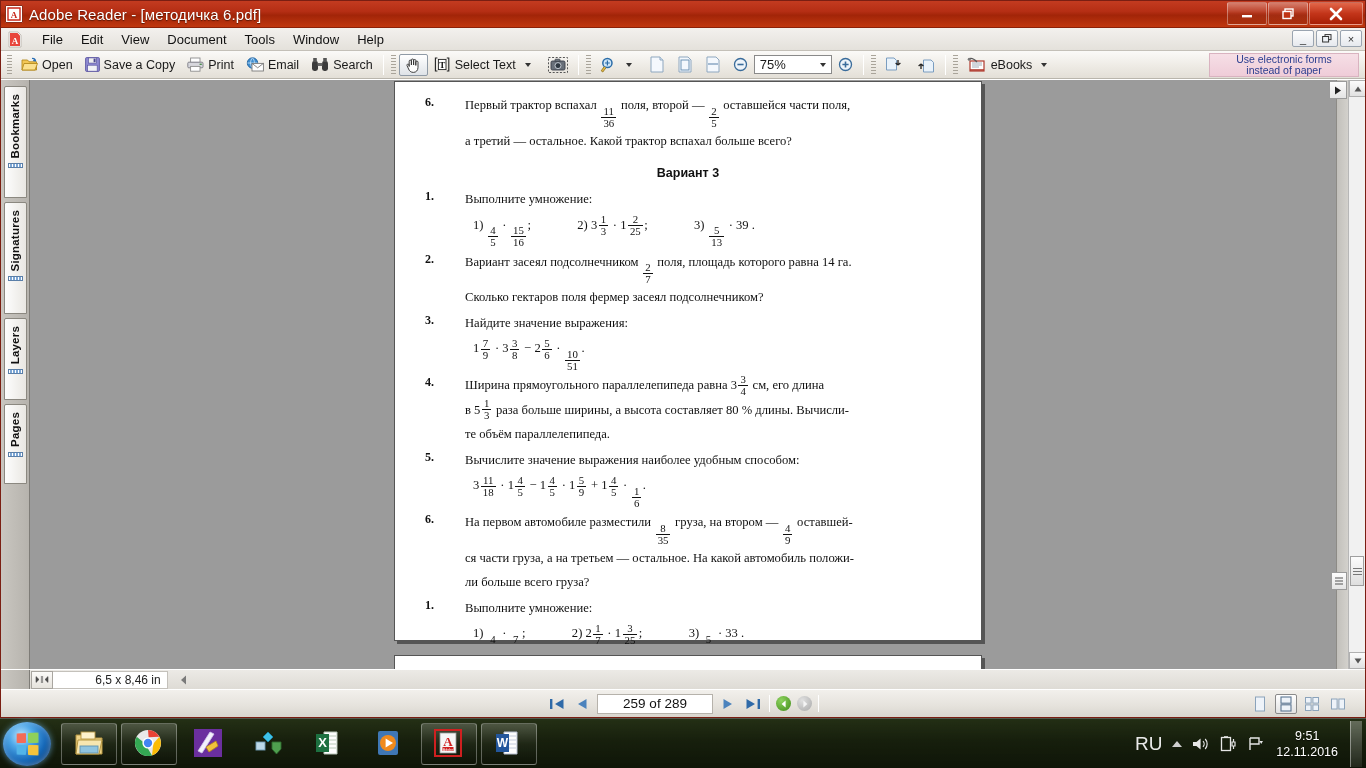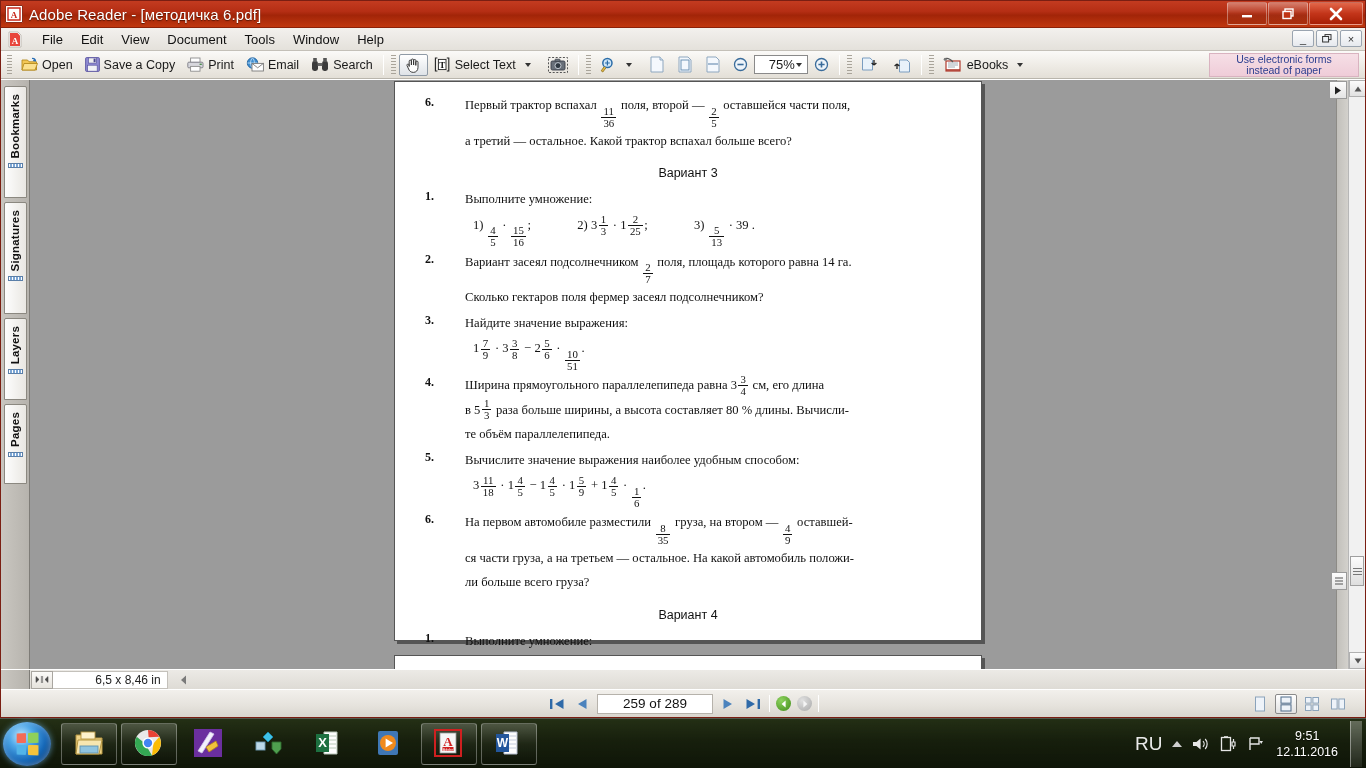--- a/index.html
+++ b/index.html
@@ -140,24 +140,24 @@
     border-right: 1px solid #fff;
   }
   .tb-caret {
     width: 0; height: 0;
     border-left: 3.5px solid transparent;
     border-right: 3.5px solid transparent;
     border-top: 4px solid #333;
     margin: 0 5px;
   }
   .zoombox {
-    width: 54px; height: 19px;
+    width: 78px; height: 19px;
     background: #fff; border: 1px solid #8a8a8a;
     display: flex; align-items: center;
-    padding-left: 14px;
+    padding-left: 5px;
     font-size: 13px;
     position: relative;
   }
   .zoombox .zcaret {
     position: absolute; right: 5px; top: 7px;
     width: 0; height: 0;
     border-left: 3.5px solid transparent;
     border-right: 3.5px solid transparent;
     border-top: 4px solid #333;
   }
@@ -261,21 +261,21 @@
     width: 40px;
     font-weight: bold;
     font-size: 12px;
     flex: 0 0 40px;
     padding-top: 2px;
   }
   .prob .body { flex: 1; line-height: 1.95; text-align: justify; }
   .center-h {
     text-align: center;
     font-family: "Liberation Sans", sans-serif;
-    font-weight: normal;
+    font-weight: bold;
     font-size: 12.5px;
     margin: 13px 0 7px 0;
   }
   .exprow { line-height: 2.2; padding-left: 8px; }
   .sp-a { display:inline-block; width: 40px; }
 
   
   .frac {
     display: inline-flex;
     flex-direction: column;
@@ -959,21 +959,20 @@
               <span class="frac">
                   <span class="n">4</span>
                   <span class="d">9</span>
                 </span>
               <span>оставшей-</span><br>
               <span>ся части груза, а на третьем — остальное. На какой автомобиль положи-</span><br>
               <span>ли больше всего груза?</span>
             </div>
           </div>
 
-          <div class="center-h">Вариант 4</div>
 
           <div class="prob">
             <div class="num">1.</div>
             <div class="body">
               <span>Выполните умножение:</span>
               <div class="exprow">
                 <span>1)</span>
                 <span class="frac">
                     <span class="n">4</span>
                   </span>

